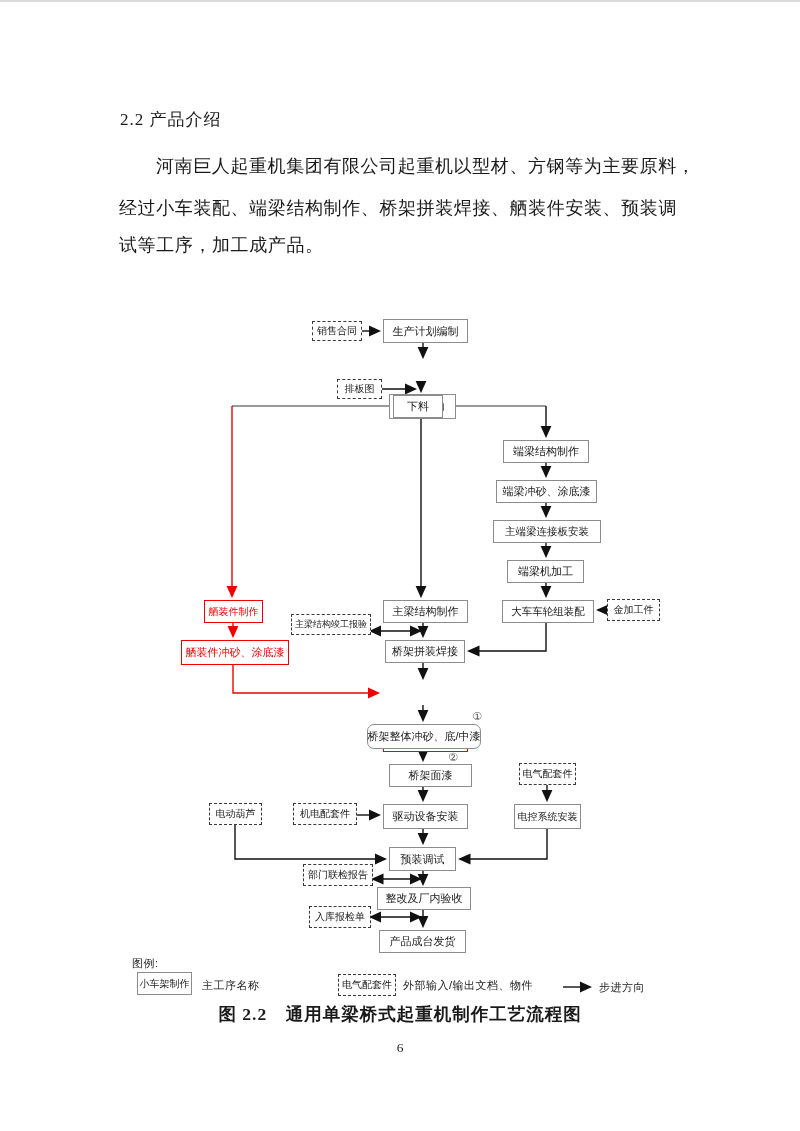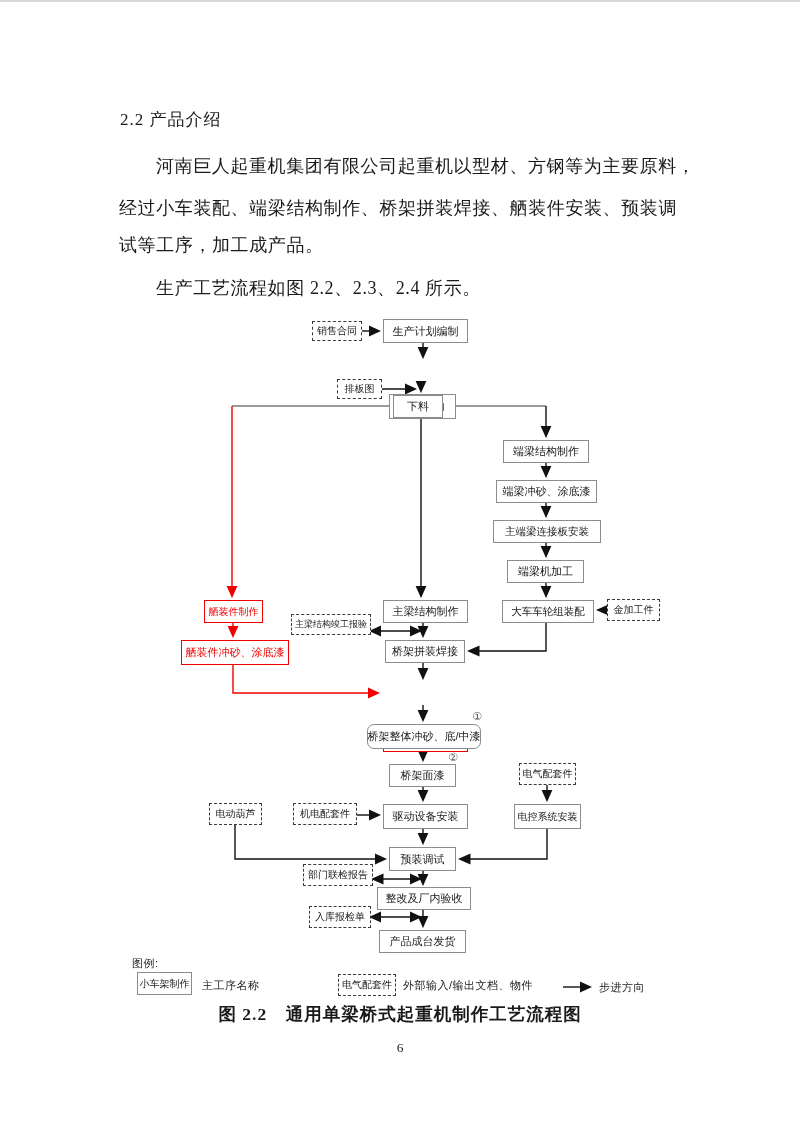--- a/index.html
+++ b/index.html
@@ -28,21 +28,20 @@
 </style>
 </head>
 <body>
 
 <div id="page">
 
   <div class="txt heading" style="left:120px;top:106px;">2.2 产品介绍</div>
   <div class="txt para" style="left:156px;top:152px;">河南巨人起重机集团有限公司起重机以型材、方钢等为主要原料，</div>
   <div class="txt para" style="left:119px;top:194px;">经过小车装配、端梁结构制作、桥架拼装焊接、舾装件安装、预装调</div>
   <div class="txt para" style="left:119px;top:231px;">试等工序，加工成产品。</div>
-  <div class="txt para" style="left:156px;top:274px;">生产工艺流程如图 2.2、2.3、2.4 所示。</div>
 
   <div id="flow">
 
     <svg id="wires" width="800" height="1131" viewBox="0 0 800 1131">
       <defs>
         <marker id="mA" markerWidth="9" markerHeight="8" refX="7.5" refY="4" orient="auto">
           <path d="M0,0 L9,4 L0,8 z" fill="#111"></path>
         </marker>
         <marker id="mAs" markerWidth="9" markerHeight="8" refX="1.5" refY="4" orient="auto">
           <path d="M9,0 L0,4 L9,8 z" fill="#111"></path>
@@ -113,21 +112,21 @@
     <div class="node" style="left:383px;top:598px;width:85px;height:23px;">主梁结构制作</div>
     <div class="node dashed tiny" style="left:291px;top:612px;width:80px;height:21px;">主梁结构竣工报验</div>
     <div class="node" style="left:385px;top:638px;width:80px;height:23px;">桥架拼装焊接</div>
 
     <div class="node rednode" style="left:204px;top:598px;width:59px;height:23px;font-size:10px;">舾装件制作</div>
     <div class="node rednode" style="left:181px;top:638px;width:108px;height:25px;">舾装件冲砂、涂底漆</div>
     <div class="node rednode" style="left:383px;top:680px;width:85px;height:23px;margin-top:47px;">舾装件安装</div>
 
     <div class="node" style="left:367px;top:722px;width:114px;height:25px;border-radius:7px;">桥架整体冲砂、底/中漆</div>
     <div class="mark" style="left:472px;top:708px;">①</div>
-    <div class="node" style="left:389px;top:762px;width:67px;height:23px;">桥架面漆</div>
+    <div class="node" style="left:389px;top:762px;width:83px;height:23px;">桥架面漆</div>
     <div class="mark" style="left:448px;top:749px;">②</div>
 
     <div class="node dashed" style="left:209px;top:801px;width:53px;height:22px;font-size:10px;">电动葫芦</div>
     <div class="node dashed" style="left:293px;top:801px;width:64px;height:22px;font-size:10px;">机电配套件</div>
     <div class="node" style="left:383px;top:802px;width:85px;height:25px;">驱动设备安装</div>
 
     <div class="node dashed" style="left:519px;top:761px;width:57px;height:22px;font-size:10px;">电气配套件</div>
     <div class="node" style="left:514px;top:802px;width:67px;height:25px;font-size:10px;">电控系统安装</div>
 
     <div class="node" style="left:389px;top:845px;width:67px;height:24px;">预装调试</div>

